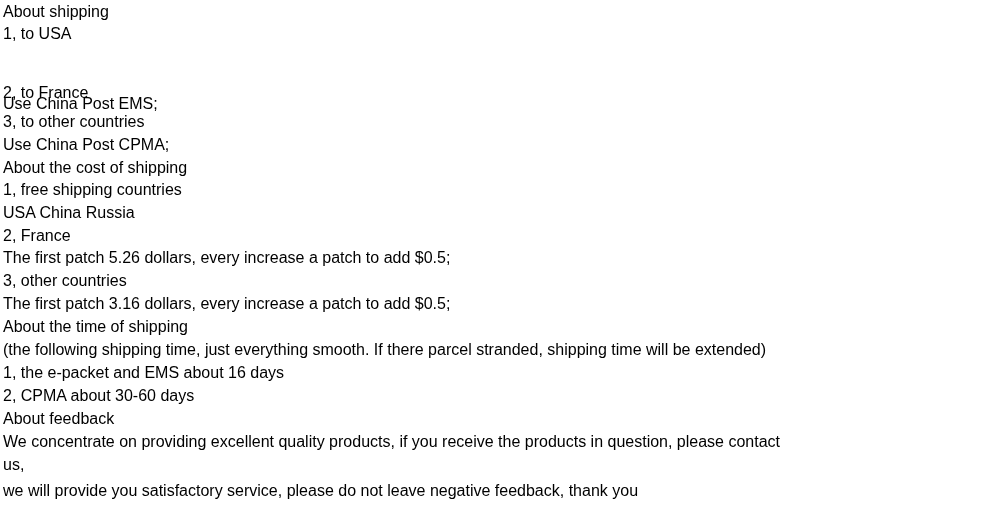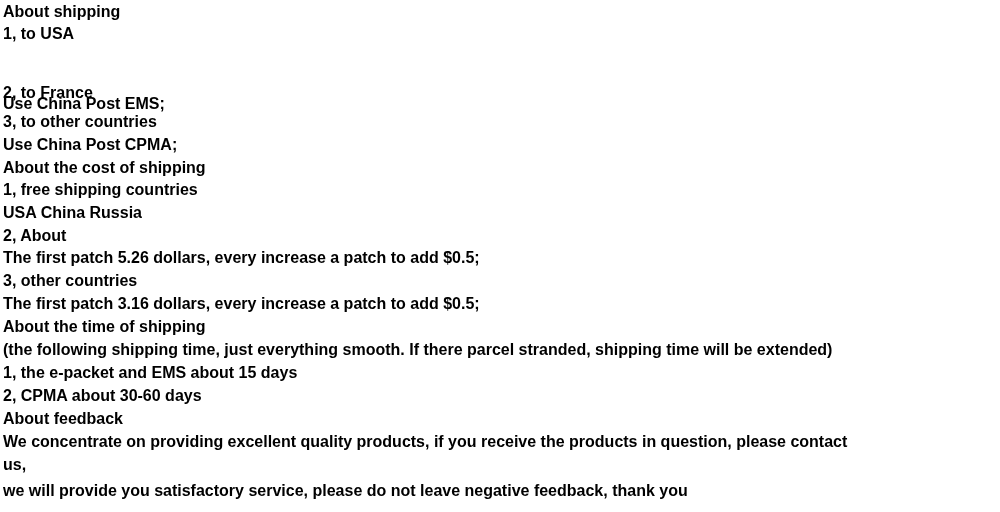--- a/index.html
+++ b/index.html
@@ -19,21 +19,21 @@
     height: 512px;
     background: #ffffff;
     padding: 0;
     box-sizing: border-box;
   }
   .line {
     position: absolute;
     left: 3px;
     margin: 0;
     font-family: "Liberation Sans", sans-serif;
-    font-weight: bold;
+    font-weight: normal;
     font-size: 16px;
     line-height: 19px;
     color: #000000;
     letter-spacing: 0px;
     white-space: nowrap;
   }
   .spacer-line {
     
   }
 </style>
@@ -45,28 +45,28 @@
   <p class="line" style="top:2px">About shipping</p>
   <p class="line" style="top:24px">1, to USA</p>
   <p class="line" style="top:83px">2, to France</p>
   <p class="line" style="top:94px">Use China Post EMS;</p>
   <p class="line" style="top:112px">3, to other countries</p>
   <p class="line" style="top:158px">About the cost of shipping</p>
 
   <p class="line" style="top:135px">Use China Post CPMA;</p>
   <p class="line" style="top:180px">1, free shipping countries</p>
   <p class="line" style="top:203px">USA China Russia</p>
-  <p class="line" style="top:226px">2, About</p>
+  <p class="line" style="top:226px">2, France</p>
   <p class="line" style="top:248px">The first patch 5.26 dollars, every increase a patch to add $0.5;</p>
   <p class="line" style="top:271px">3, other countries</p>
   <p class="line" style="top:294px">The first patch 3.16 dollars, every increase a patch to add $0.5;</p>
 
   <p class="line" style="top:340px">(the following shipping time, just everything smooth. If there parcel stranded, shipping time will be extended)</p>
   <p class="line" style="top:317px">About the time of shipping</p>
-  <p class="line" style="top:363px">1, the e-packet and EMS about 15 days</p>
+  <p class="line" style="top:363px">1, the e-packet and EMS about 16 days</p>
   <p class="line" style="top:386px">2, CPMA about 30-60 days</p>
 
   <p class="line" style="top:432px">We concentrate on providing excellent quality products, if you receive the products in question, please contact</p>
   <p class="line" style="top:409px">About feedback</p>
   <p class="line" style="top:455px">us,</p>
   <p class="line spacer-line" style="top:481px">we will provide you satisfactory service, please do not leave negative feedback, thank you</p>
 
 </div>
 
 </body></html>

